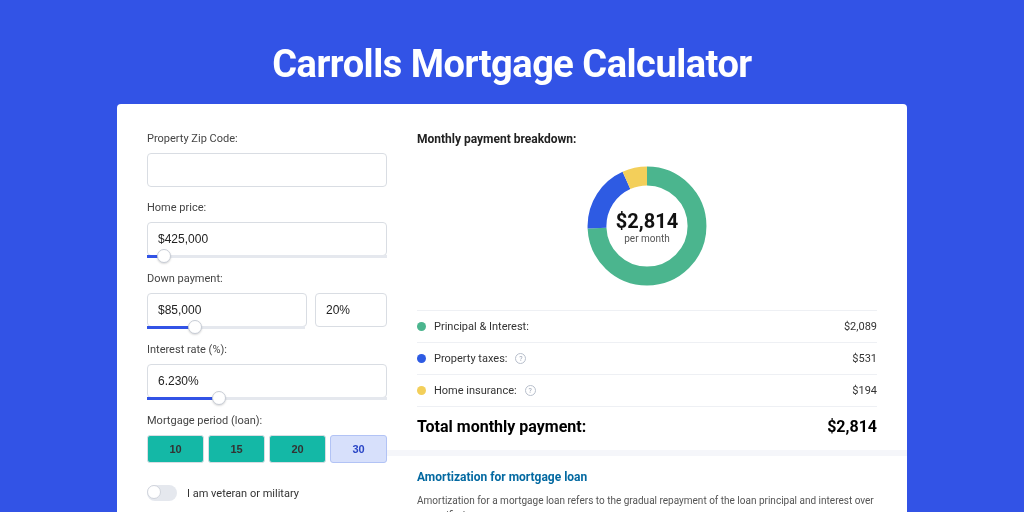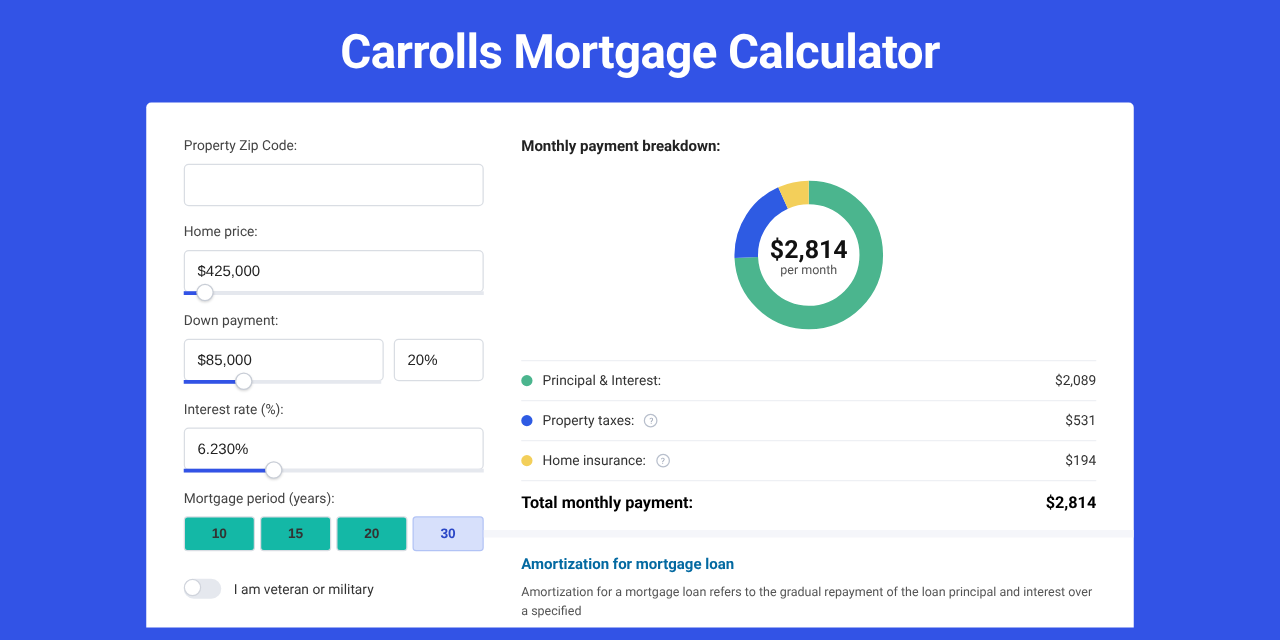--- a/index.html
+++ b/index.html
@@ -9,21 +9,21 @@
     width: 1024px;
     height: 512px;
     overflow: hidden;
     position: relative;
   }
   .page-title {
     color: #fff;
     font-size: 38px;
     font-weight: 700;
     text-align: center;
-    padding: 20px 0 18px 0;
+    padding: 42px 0 18px 0;
     letter-spacing: -0.5px;
   }
   .card {
     background: #fff;
     width: 790px;
     margin: 0 auto;
     border-radius: 4px 4px 0 0;
     padding: 28px 30px 0 30px;
     display: flex;
     gap: 30px;
@@ -142,21 +142,21 @@
     display: inline-flex;
     align-items: center;
     justify-content: center;
     font-size: 7px;
     color: #9aa2b3;
   }
   .legend-val { font-weight: 400; }
   .total-row {
     display: flex;
     justify-content: space-between;
-    font-size: 13px;
+    font-size: 16px;
     font-weight: 700;
     padding: 10px 0 14px 0;
     border-top: 1px solid #eef0f4;
   }
   .amort-box {
     border-top: 6px solid #f5f6fa;
     margin: 0 -30px;
     padding: 14px 30px 0 30px;
   }
   .amort-title { font-size: 12px; font-weight: 700; color: #0369a1; margin-bottom: 10px; }
@@ -198,21 +198,21 @@
 
     <label class="field-label" style="margin-top:14px;">Interest rate (%):</label>
     <div class="field">
       <input class="input" value="6.230%" style="">
       <div class="range-track">
         <div class="range-fill" style="width:30%"></div>
         <div class="range-thumb" style="left:30%"></div>
       </div>
     </div>
 
-    <label class="field-label" style="margin-top:14px;">Mortgage period (years):</label>
+    <label class="field-label" style="margin-top:14px;">Mortgage period (loan):</label>
     <div class="period-btns">
       <button class="period-btn">10</button>
       <button class="period-btn">15</button>
       <button class="period-btn">20</button>
       <button class="period-btn active">30</button>
     </div>
 
     <div class="toggle-row">
       <div class="toggle">
         <div class="toggle-knob"></div>

